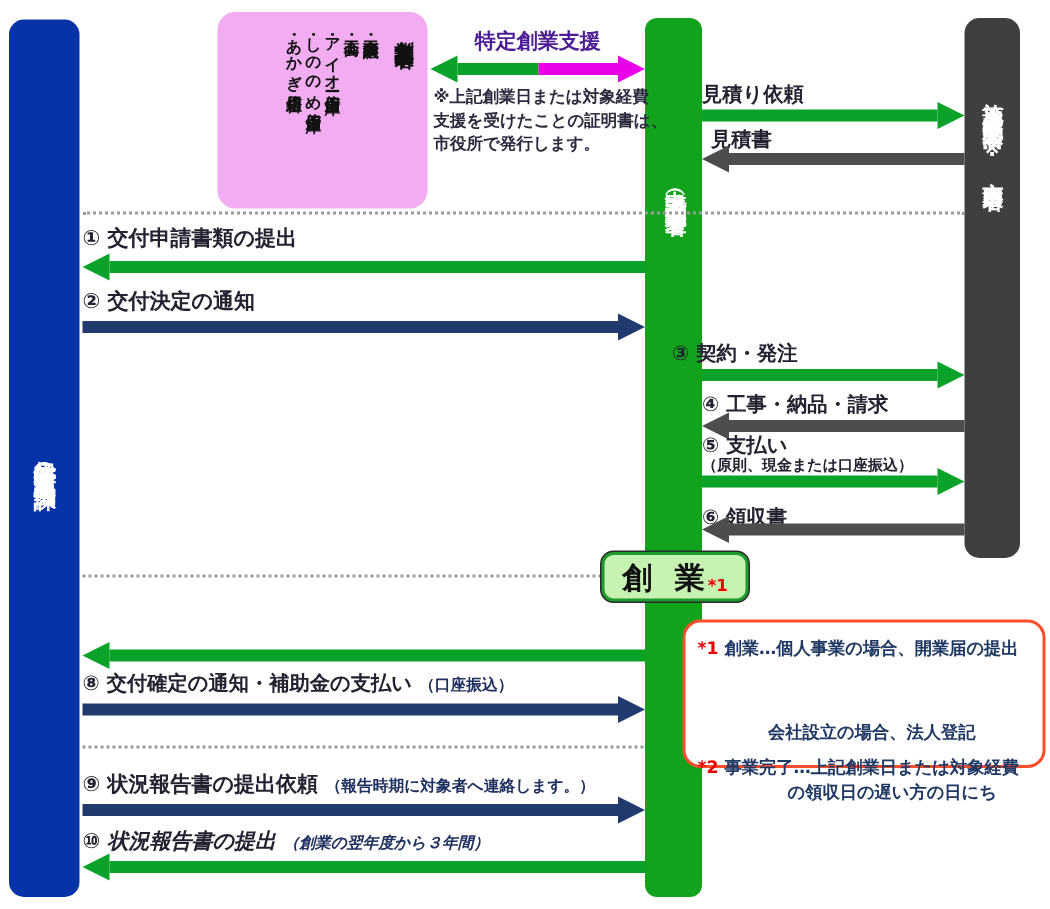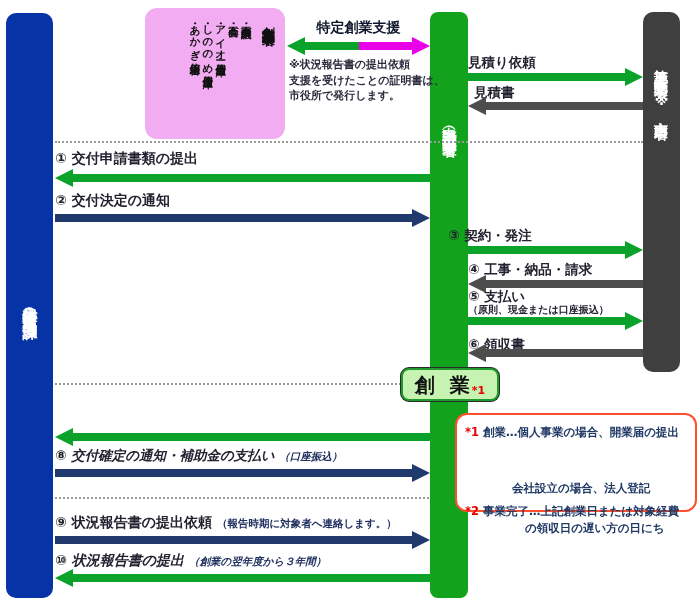--- a/index.html
+++ b/index.html
@@ -30,21 +30,21 @@
   
   .flabel{position:absolute;text-align:left;font-size:14px;font-weight:600;color:#222230;white-space:nowrap;}
   .flabel.rsec{font-size:13.5px;}
   .sub{font-size:10.5px;font-weight:600;color:#203060;}
   .star{color:#e60000;font-weight:bold;}
 
   
   .dotline{position:absolute;height:0;border-top:2px dotted #9a9a9a;}
 
   
-  .topflow-label{position:absolute;left:287px;top:19px;width:143px;text-align:center;font-size:14px;font-weight:600;color:#0f172a;}
+  .topflow-label{position:absolute;left:287px;top:19px;width:143px;text-align:center;font-size:14px;font-weight:600;color:#4c1d95;}
   .topflow-note{position:absolute;left:289px;top:57px;font-size:11px;line-height:1.42;color:#2b2b3e;font-weight:600;}
 
   
   .startup-box{position:absolute;left:401px;top:368px;width:98px;height:33px;background:#c6f2b2;border:2.5px solid #1f9a2c;border-radius:8px;box-sizing:border-box;display:flex;align-items:center;justify-content:center;box-shadow:0 0 0 1px #2a2a2a;}
   .startup-label{font-size:20px;font-weight:bold;color:#111;letter-spacing:4px;line-height:1;}
   .startup-star{font-size:11px;font-weight:bold;color:#e60000;align-self:flex-end;margin-bottom:2px;margin-left:-2px;}
 
   
   .notes-box{position:absolute;left:455px;top:413px;width:242px;height:99px;background:#fff;border:2.5px solid #ff4e2b;border-radius:12px;box-sizing:border-box;padding:9px 6px 6px 8px;font-size:11.5px;font-weight:bold;color:#1f3864;line-height:1.45;}
   .note-indent1{padding-left:47px;margin-top:39px;}
@@ -76,21 +76,21 @@
   </div>
 
   <div class="topflow-label">特定創業支援</div>
   <div class="harrow" style="left:287px;top:37px;width:143px;">
     <span class="head-l" style="--c:#0aa228;"></span>
     <span class="shaft" style="--c:#0aa228;"></span>
     <span class="shaft" style="--c:#e900e9;"></span>
     <span class="head-r" style="--c:#e900e9;"></span>
   </div>
   <div class="topflow-note">
-    <div>※状況報告書の提出依頼</div>
+    <div>※上記創業日または対象経費</div>
     <div>支援を受けたことの証明書は、</div>
     <div>市役所で発行します。</div>
   </div>
 
   <div class="flabel rsec" style="left:468px;top:54px;width:175px;">見積り依頼</div>
   <div class="harrow" style="left:468px;top:68px;width:175px;--c:#0aa228;">
     <span class="shaft"></span>
       <span class="head-r"></span>
   </div>
   <div class="flabel rsec" style="left:474px;top:84px;width:175px;">見積書</div>
@@ -138,21 +138,21 @@
 
   <div class="startup-box">
     <span class="startup-label">創 業</span>
     <span class="startup-star">*1</span>
   </div>
 
   <div class="harrow" style="left:55px;top:428px;width:375px;--c:#0aa228;">
     <span class="head-l"></span>
       <span class="shaft"></span>
   </div>
-  <div class="flabel" style="left:55px;top:447px;width:375px;font-size:13.5px;font-style:italic;">
+  <div class="flabel" style="left:55px;top:447px;width:375px;font-size:13.5px;">
     <span>⑧ 交付確定の通知・補助金の支払い</span>
     <span class="sub">（口座振込）</span>
   </div>
   <div class="harrow" style="left:55px;top:464px;width:375px;--c:#203a6e;">
     <span class="shaft"></span>
       <span class="head-r"></span>
   </div>
 
   <div class="notes-box">
     <div><span class="star">*1</span> <span>創業…個人事業の場合、開業届の提出</span></div>

